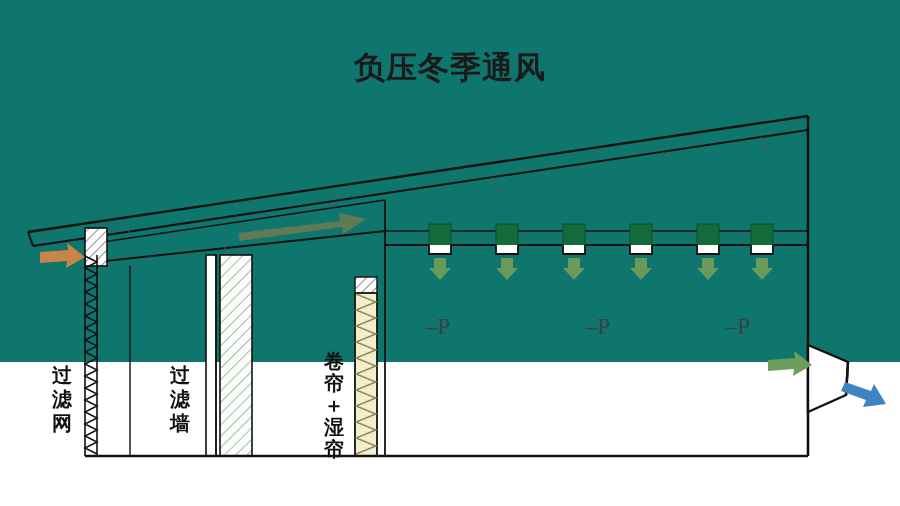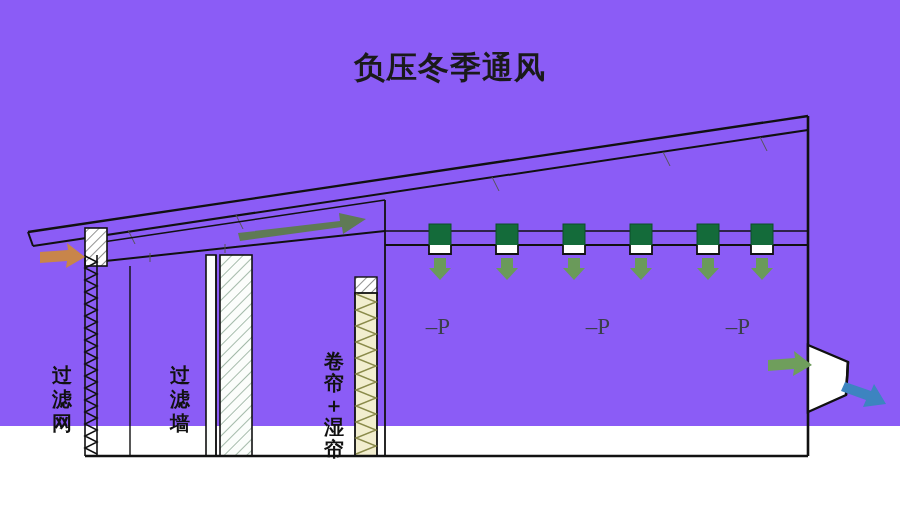--- a/index.html
+++ b/index.html
@@ -11,22 +11,22 @@
   body {
     width: 900px;
     height: 506px;
     overflow: hidden;
     font-family: "Liberation Serif", "DejaVu Serif", serif;
     position: relative;
   }
   #stage {
     position: relative;
     width: 900px;
-    height: 426px;
-    background: #8b5cf6;
+    height: 362px;
+    background: #0f766e;
     text-align: right;
   }
   #diagram-svg {
     position: absolute;
     left: 0;
     top: 0;
     width: 900px;
     height: 506px;
     display: block;
   }

